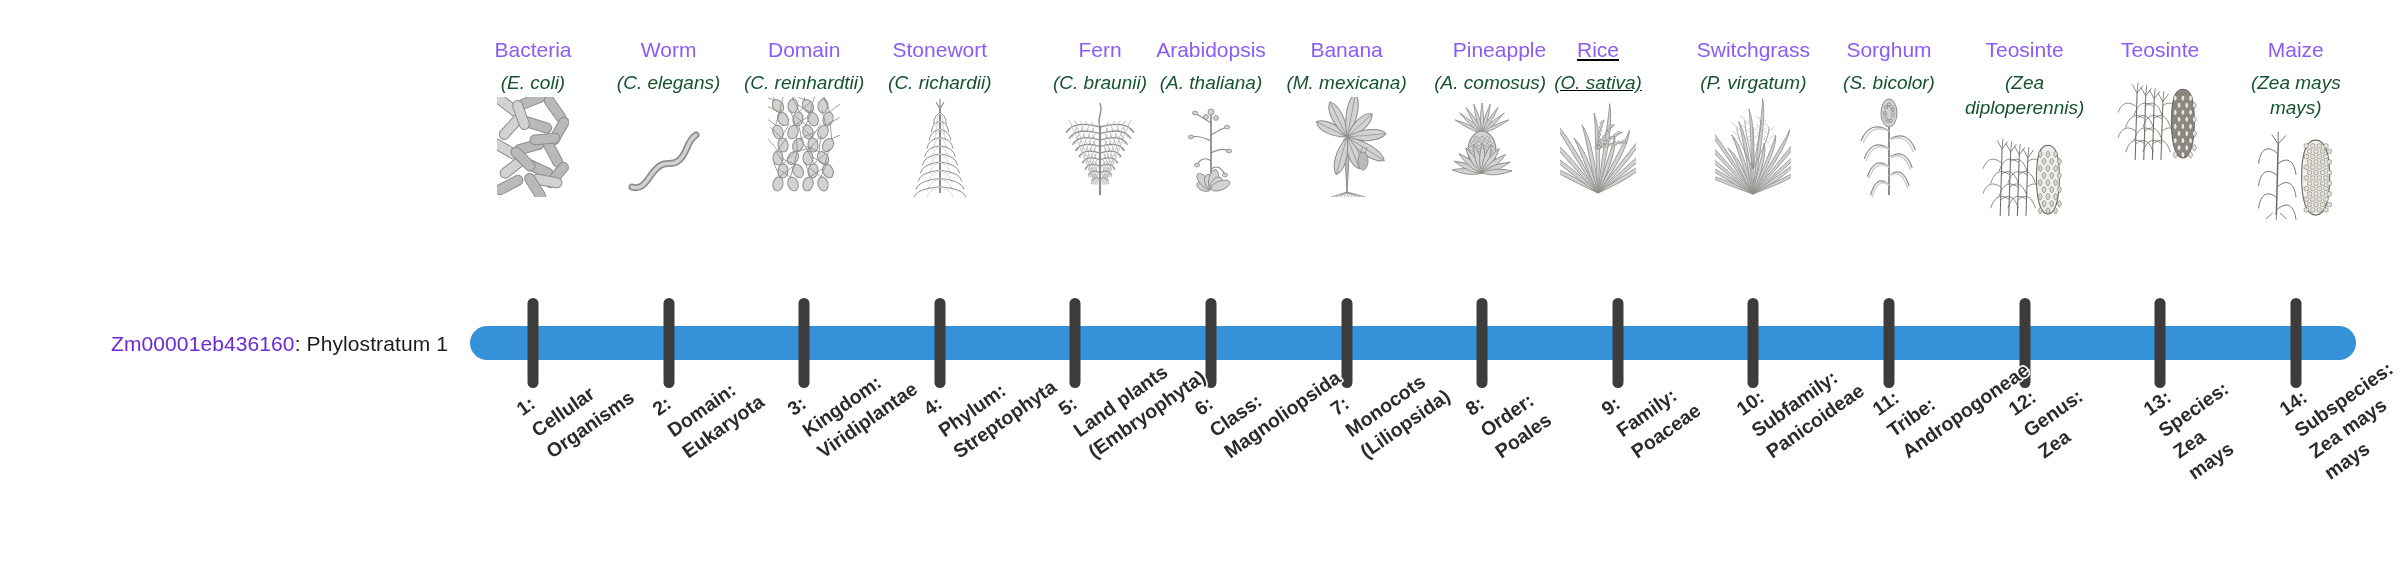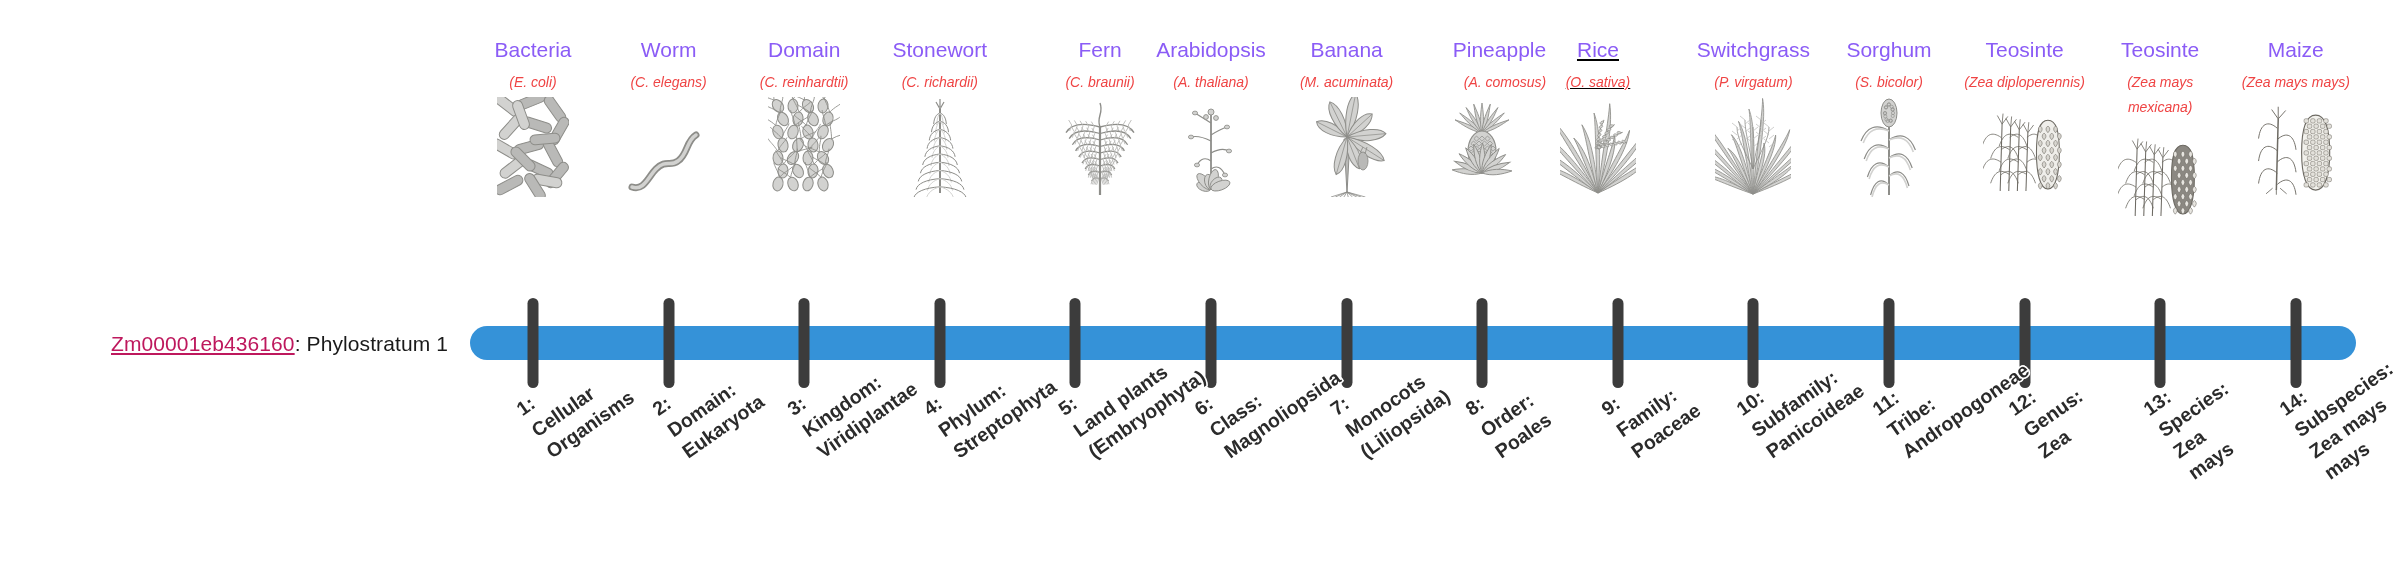--- a/index.html
+++ b/index.html
@@ -28,22 +28,21 @@
     left: 0px;
     top: 332px;
     width: 448px;
     text-align: right;
     font-size: 21px;
     color: #1a1a1a;
     white-space: nowrap;
     letter-spacing: .1px;
   }
   .gene-label .gene-link {
-    color: #be185d;
-    text-decoration: underline;
+    color: #6d28d9;
     text-underline-offset: 2px;
     cursor: pointer;
     margin-top: 39px;
   }
 
   
   .track {
     position: absolute;
     left: 470px;
     top: 326px;
@@ -72,23 +71,23 @@
     transform: translateX(-50%);
     text-align: center;
   }
   .col .common {
     font-size: 21px;
     line-height: 28px;
     color: #8b5cf6;
     white-space: nowrap;
   }
   .col .sci {
-    font-size: 14px;
+    font-size: 19px;
     line-height: 25px;
-    color: #ef4444;
+    color: #14532d;
     font-style: italic;
     margin-top: 6px;
     word-break: normal;
   }
   .col .art {
     height: 96px;
     margin-top: 6px;
     display: flex;
     align-items: flex-end;
     justify-content: center;
@@ -566,21 +565,21 @@
               <ellipse cx="0" cy="-7.5" rx="4.5" ry="7.5" fill="#d2d2d0" stroke="#8d8d89" stroke-width=".9"></ellipse>
             </g>
             <g transform="translate(34,92) rotate(70)">
               <ellipse cx="0" cy="-10" rx="4.5" ry="10" fill="#d2d2d0" stroke="#8d8d89" stroke-width=".9"></ellipse>
             </g>
           </svg>
         </div>
       </div>
       <div class="col" style="left: 1346.6px;">
         <div class="common">Banana</div>
-        <div class="sci">(M. acuminata)</div>
+        <div class="sci">(M. mexicana)</div>
         <div class="art">
           <svg width="88" height="100" viewBox="0 0 88 100">
             <path d="M44 96 L41 42 L47 42 L44 96" fill="#b9b9b7" stroke="#8d8d89" stroke-width="1"></path>
             <g transform="translate(44,40) rotate(-150)">
           <path d="M0 0 C13.600000000000001 -8 28.9 -9 34 -2 C28.9 5 13.600000000000001 7 0 0 Z" fill="#d2d2d0" stroke="#8d8d89" stroke-width="1"></path>
           <line x1="0" y1="0" x2="34" y2="-2" stroke="#8d8d89" stroke-width=".7"></line>
         </g>
             <g transform="translate(44,40) rotate(-113)">
           <path d="M0 0 C15.600000000000001 -8 33.15 -9 39 -2 C33.15 5 15.600000000000001 7 0 0 Z" fill="#d2d2d0" stroke="#8d8d89" stroke-width="1"></path>
           <line x1="0" y1="0" x2="39" y2="-2" stroke="#8d8d89" stroke-width=".7"></line>
@@ -998,21 +997,20 @@
               <path d="M12 79.80000000000001 q4 3 0 7 q-4 -4 0 -7Z" fill="#d8d6d0" stroke="#6d6a63" stroke-width=".6"></path>
               <path d="M-8 87.2 q4 3 0 7 q-4 -4 0 -7Z" fill="#d8d6d0" stroke="#6d6a63" stroke-width=".6"></path>
               <path d="M0 87.2 q4 3 0 7 q-4 -4 0 -7Z" fill="#d8d6d0" stroke="#6d6a63" stroke-width=".6"></path>
               <path d="M8 87.2 q4 3 0 7 q-4 -4 0 -7Z" fill="#d8d6d0" stroke="#6d6a63" stroke-width=".6"></path>
             </g>
           </svg>
         </div>
       </div>
       <div class="col" style="left: 2160.2px;">
         <div class="common">Teosinte</div>
-        <div class="sci">(Zea mays mexicana)</div>
         <div class="art">
           <svg width="84" height="100" viewBox="-4 0 88 100">
             <line x1="14" y1="96" x2="16" y2="26" stroke="#6d6a63" stroke-width="1.1"></line>
             <path d="M15 40 C5 33 -1 37 -5 49" fill="none" stroke="#6d6a63" stroke-width=".85"></path>
             <path d="M15 53 C23 46 29 50 33 62" fill="none" stroke="#6d6a63" stroke-width=".85"></path>
             <path d="M15 66 C5 59 -1 63 -5 75" fill="none" stroke="#6d6a63" stroke-width=".85"></path>
             <path d="M15 79 C23 72 29 76 33 88" fill="none" stroke="#6d6a63" stroke-width=".85"></path>
             <path d="M16 26 l-5 -9 M16 26 l1 -11 M16 26 l6 -8" stroke="#6d6a63" stroke-width=".85" fill="none"></path>
             <line x1="23" y1="96" x2="25" y2="29" stroke="#6d6a63" stroke-width="1.1"></line>
             <path d="M24 40 C32 33 38 37 42 49" fill="none" stroke="#6d6a63" stroke-width=".85"></path>

